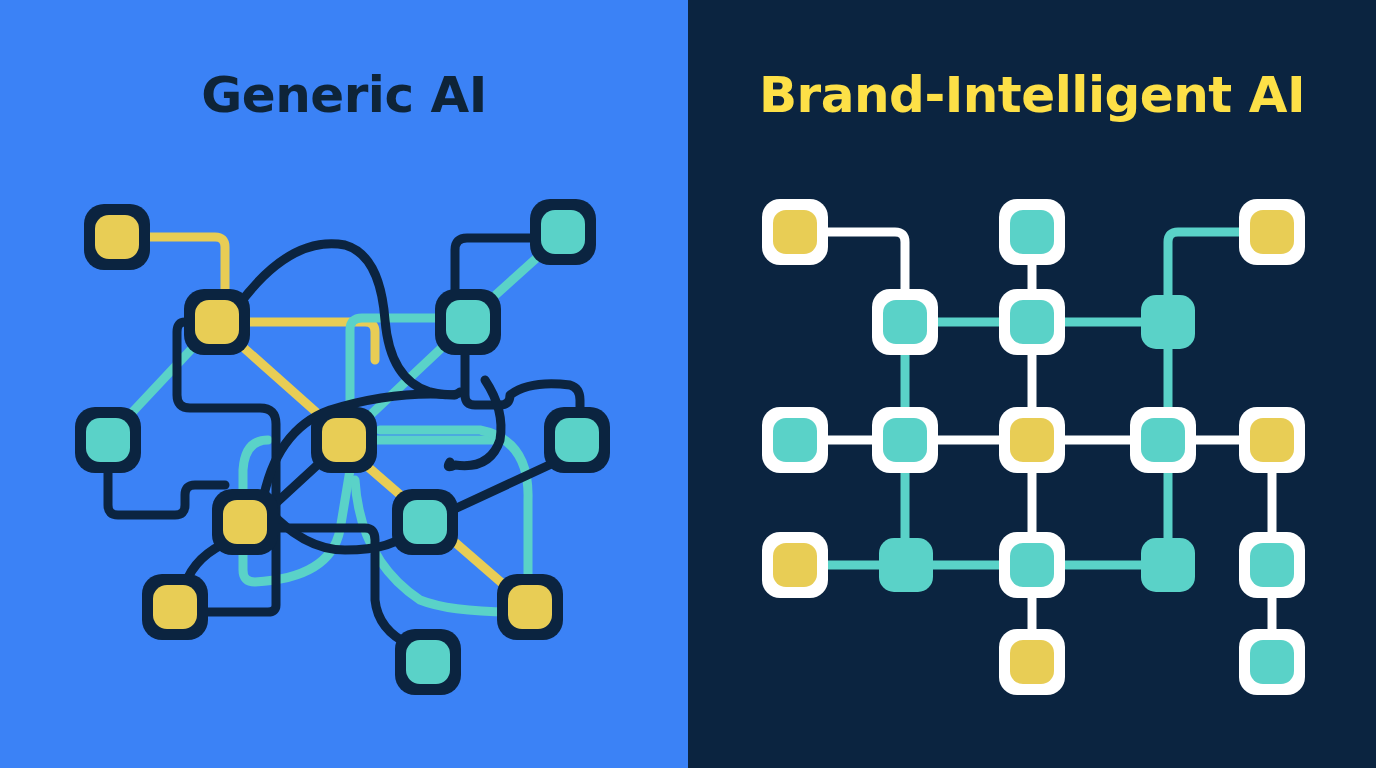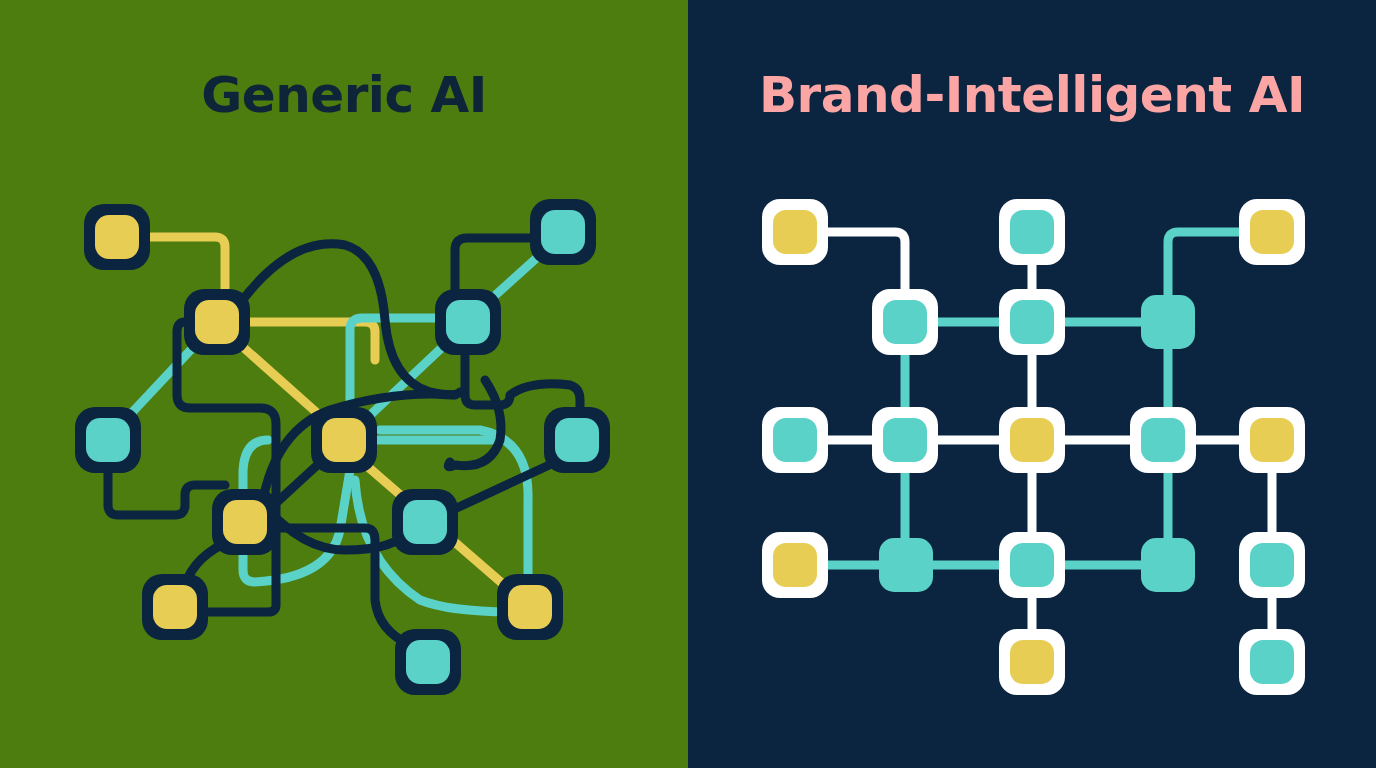--- a/index.html
+++ b/index.html
@@ -1,22 +1,22 @@
 <!DOCTYPE html>
 <html><head>
 <meta charset="utf-8">
 <style>
   html, body { margin: 0; padding: 0; }
   body { width: 1376px; height: 768px; overflow: hidden; position: relative; font-family: "DejaVu Sans", sans-serif; }
   .panel { position: absolute; top: 0; height: 768px; }
-  .left { left: 0; width: 688px; background: #4d7c0f; }
+  .left { left: 0; width: 688px; background: #3b82f6; }
   .right { left: 688px; width: 688px; background: #0b2440; }
   .title { position: absolute; top: 66px; width: 100%; text-align: center; font-weight: bold; font-size: 50px; letter-spacing: -0.5px; }
   .left .title { color: #0e2438; }
-  .right .title { color: #fca5a5; }
+  .right .title { color: #fde047; }
   svg.diagram { position: absolute; left: 0; top: 0; }
 </style>
 </head>
 <body>
 
 <div class="panel left">
   <div class="title">Generic AI</div>
 </div>
 <div class="panel right">
   <div class="title">Brand-Intelligent AI</div>

